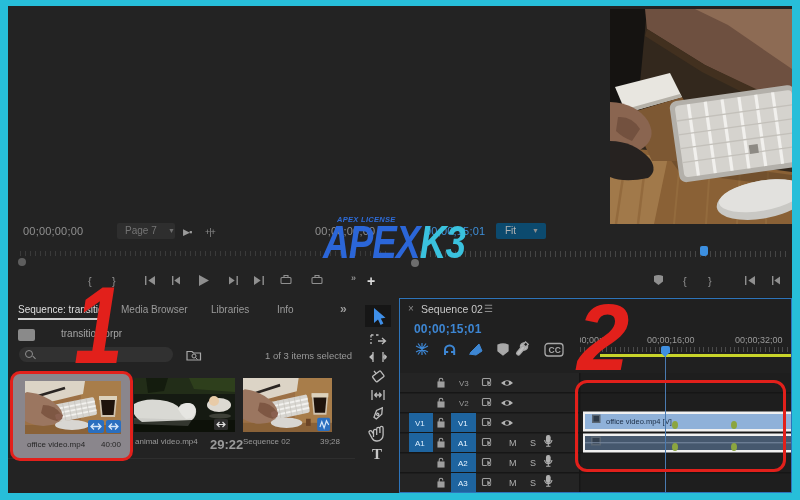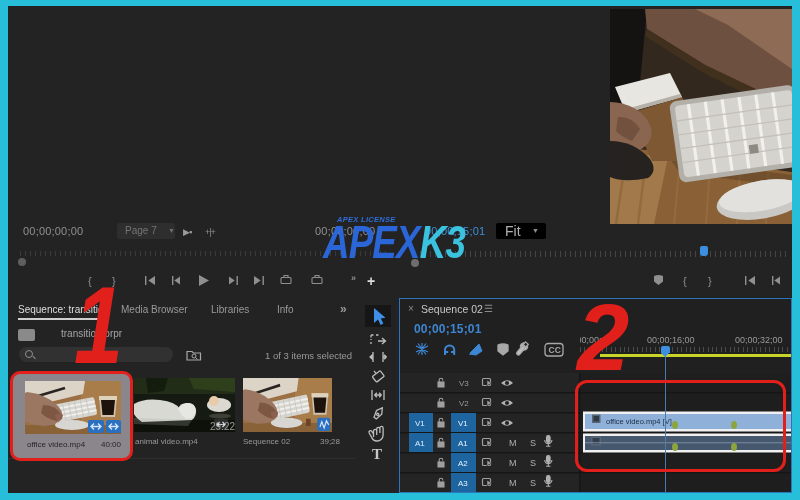--- a/index.html
+++ b/index.html
@@ -104,21 +104,21 @@
     <g transform="rotate(-10 150 190)">
       <ellipse cx="152" cy="191" rx="46" ry="19" fill="#c9c8c4"></ellipse>
       <ellipse cx="152" cy="187" rx="43" ry="15" fill="#e2e1de"></ellipse>
     </g>
 
     <path d="M0 93 Q26 94 38 112 Q48 130 30 141 Q8 148 0 143 Z" fill="#8a6550"></path>
     <path d="M8 108 Q22 107 30 120 L22 132 Q12 128 6 122 Z" fill="#73513f"></path>
     <path d="M0 132 Q24 132 40 150 Q48 162 38 169 Q14 174 0 168 Z" fill="#262220"></path>
   </svg>
   <div class="ab" style="left:31px;top:219px;color:#3e8fd8;font-size:11px;letter-spacing:0.2px;">00;00;15;01</div>
-  <div class="ab" style="left:102px;top:217px;width:50px;height:16px;background:#000000;border-radius:2px;color:#b2b2b2;font-size:14px;line-height:16px;padding-left:9px;box-sizing:border-box;">Fit</div>
+  <div class="ab" style="left:102px;top:217px;width:50px;height:16px;background:#0c4a6e;border-radius:2px;color:#b2b2b2;font-size:10px;line-height:16px;padding-left:9px;box-sizing:border-box;">Fit</div>
   <div class="ab" style="left:138px;top:221px;color:#8f8f8f;font-size:7px;">▼</div>
   <div class="ab" style="left:26px;top:245px;width:368px;height:6px;background:repeating-linear-gradient(90deg,#454545 0 1px,transparent 1px 5px);"></div>
   <div class="ab" style="left:306px;top:240px;width:8px;height:10px;background:#3c8fe0;border-radius:2px 2px 3px 3px;"></div>
   <div class="ab" style="left:17px;top:253px;width:8px;height:8px;border-radius:50%;background:#6e6e6e;"></div>
   <svg class="ab" style="left:0;top:264px;" width="398" height="24">
     <g fill="#8f8f8f" font-family="Liberation Sans" font-size="11">
       <path d="M260 6 q4.5 -2 9 0 v5.5 l-4.5 3.5 l-4.5 -3.5 Z"></path>
       <text x="289" y="14.5">{</text>
         <text x="314" y="14.5">}</text>
       <rect x="351" y="6" width="1.4" height="9"></rect>
@@ -198,21 +198,21 @@
     <path d="M0 26 Q10 20 26 22 Q42 24 46 31 Q48 26 53 25 Q60 24 62 31 Q63 38 58 42 L8 44 Q2 40 0 36 Z" fill="#d9d9d4"></path>
     <path d="M44 31 Q46 25 53 25 Q59 25 61 30 Q62 36 58 40 L52 41 Q47 37 44 31 Z" fill="#e6e6e2"></path>
     <path d="M0 40 L58 42 L54 48 L0 46 Z" fill="#a8a8a2" opacity="0.25"></path>
     <ellipse cx="85" cy="27" rx="12" ry="7" fill="#dcd9d2"></ellipse>
     <ellipse cx="80" cy="23" rx="5" ry="5" fill="#e8cba8"></ellipse>
     <ellipse cx="86" cy="38" rx="11" ry="2.5" fill="#9a9890" opacity="0.3"></ellipse>
     <rect x="80" y="41" width="14" height="11" rx="1.5" fill="#2f2f2f" opacity="0.95"></rect>
     <path d="M83 46.5 h8 M85.5 44 l-2.5 2.5 l2.5 2.5 M88.5 44 l2.5 2.5 l-2.5 2.5" stroke="#e0e0e0" stroke-width="1.2" fill="none"></path>
   </svg>
   <div class="ab gray" style="left:127px;top:140px;font-size:8px;">animal video.mp4</div>
-  <div class="ab gray" style="left:202px;top:124px;font-size:10px;">29:22</div>
+  <div class="ab gray" style="left:202px;top:140px;font-size:13px;font-weight:bold;">29:22</div>
   <svg class="ab" style="left:235px;top:81px;" width="89" height="54" viewBox="0 0 96 53" preserveAspectRatio="none">
     <rect width="96" height="53" fill="#9c7045"></rect>
     <rect x="56" width="40" height="53" fill="#a87d4a"></rect>
     <rect y="44" width="96" height="9" fill="#8a6238"></rect>
     <polygon points="0,0 60,0 58,13 0,27" fill="#dcd4c6"></polygon>
     <line x1="13" y1="15" x2="40" y2="7" stroke="#2a2522" stroke-width="2.6"></line>
     <g transform="rotate(-11 49 29)">
       <rect x="27" y="20" width="44" height="18" rx="2" fill="#d7d5d0"></rect>
       <g stroke="#f2f1ee" stroke-width="1.8">
         <line x1="27" y1="24.5" x2="71" y2="24.5"></line>

